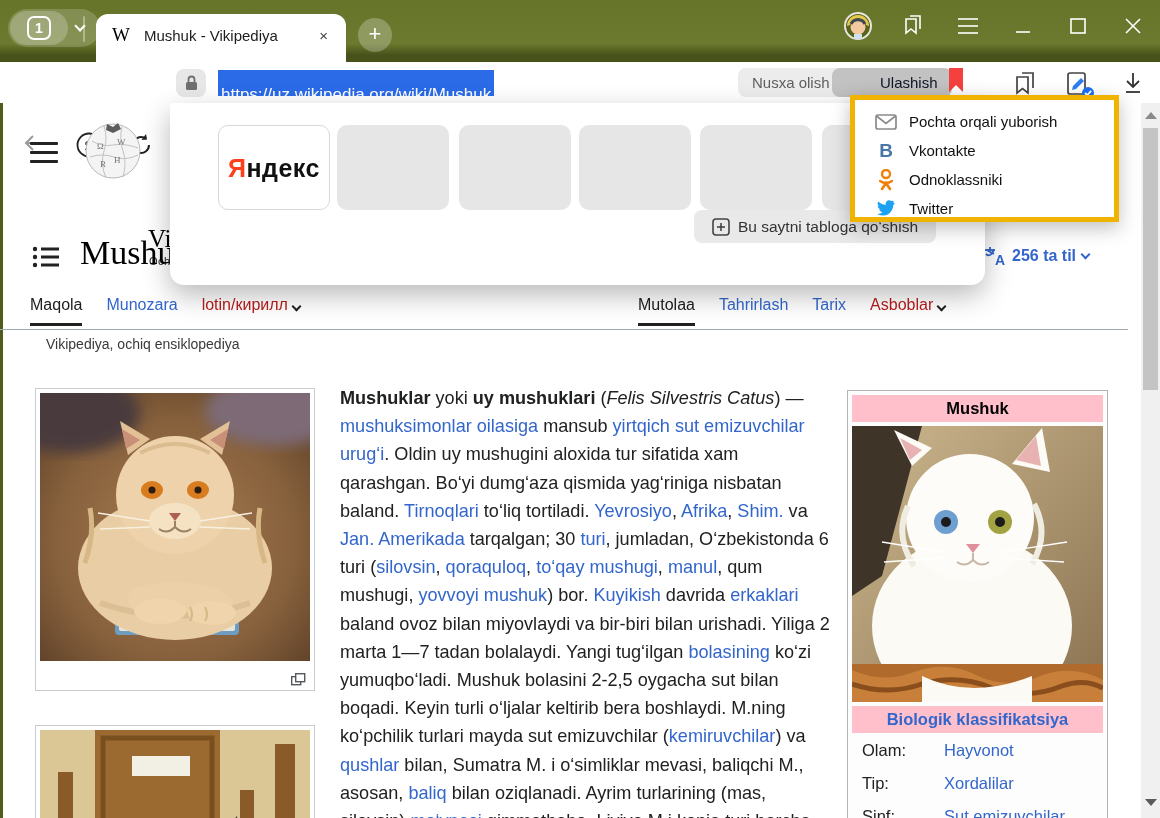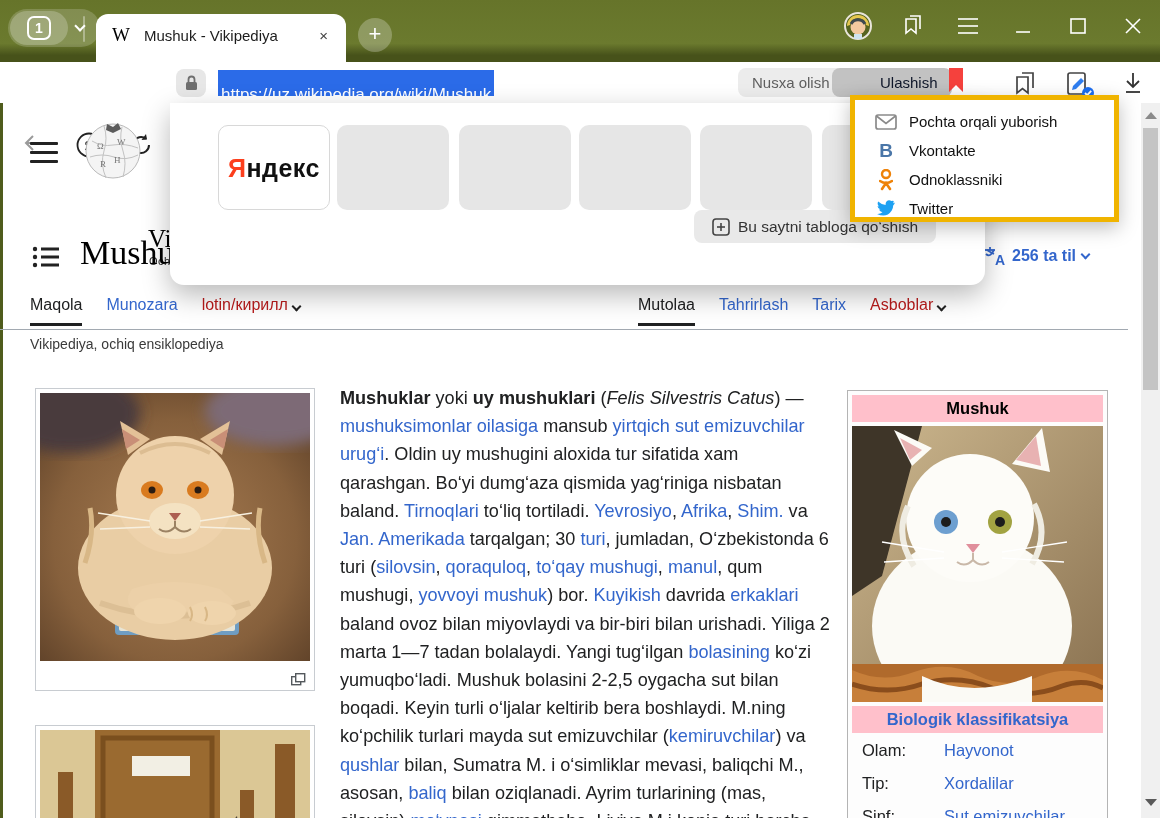--- a/index.html
+++ b/index.html
@@ -66,21 +66,21 @@
   .wtitle { position:absolute; left:80px; top:234px; font-family:"Liberation Serif", serif; font-size:34px; color:#000; }
   .langs { position:absolute; left:984px; top:246px; color:#36c; font-weight:bold; font-size:16px; display:flex; align-items:center; gap:6px; }
   .chevb { display:inline-block; width:7px; height:7px; border-right:2px solid #36c; border-bottom:2px solid #36c; transform:rotate(45deg); margin-top:-4px; }
   .chevk { display:inline-block; width:7px; height:7px; border-right:2px solid #222; border-bottom:2px solid #222; transform:rotate(45deg); margin-top:-3px; margin-left:5px; }
   .tabsrow { position:absolute; left:0; top:296px; width:1128px; height:34px; border-bottom:1px solid #a2a9b1; font-size:16px; }
   .tabsrow .lft { position:absolute; left:30px; display:flex; gap:24px; }
   .tabsrow .rgt { position:absolute; left:638px; display:flex; gap:24px; }
   .wtab { padding-bottom:9px; color:#36c; white-space:nowrap; }
   .wtab.active { color:#202122; border-bottom:3px solid #202122; }
   .wtab.plain { color:#b91c1c; }
-  .subtitle { position:absolute; left:30px; top:336px; font-size:14px; color:#3a3a3a; }
+  .subtitle { position:absolute; left:46px; top:336px; font-size:14px; color:#3a3a3a; }
 
   
   .article { position:absolute; left:340px; top:384px; width:493px; font-size:18.1px; line-height:28.2px; color:#202122; text-align:left; }
   .article .b { font-weight:bold; }
   .article .i { font-style:italic; }
   .wlink { color:#36c; text-decoration:none; }
 
   
   .thumb { position:absolute; background:#fff; border:1px solid #c8ccd1; }
   .thumb .img { margin:4px; overflow:hidden; }

